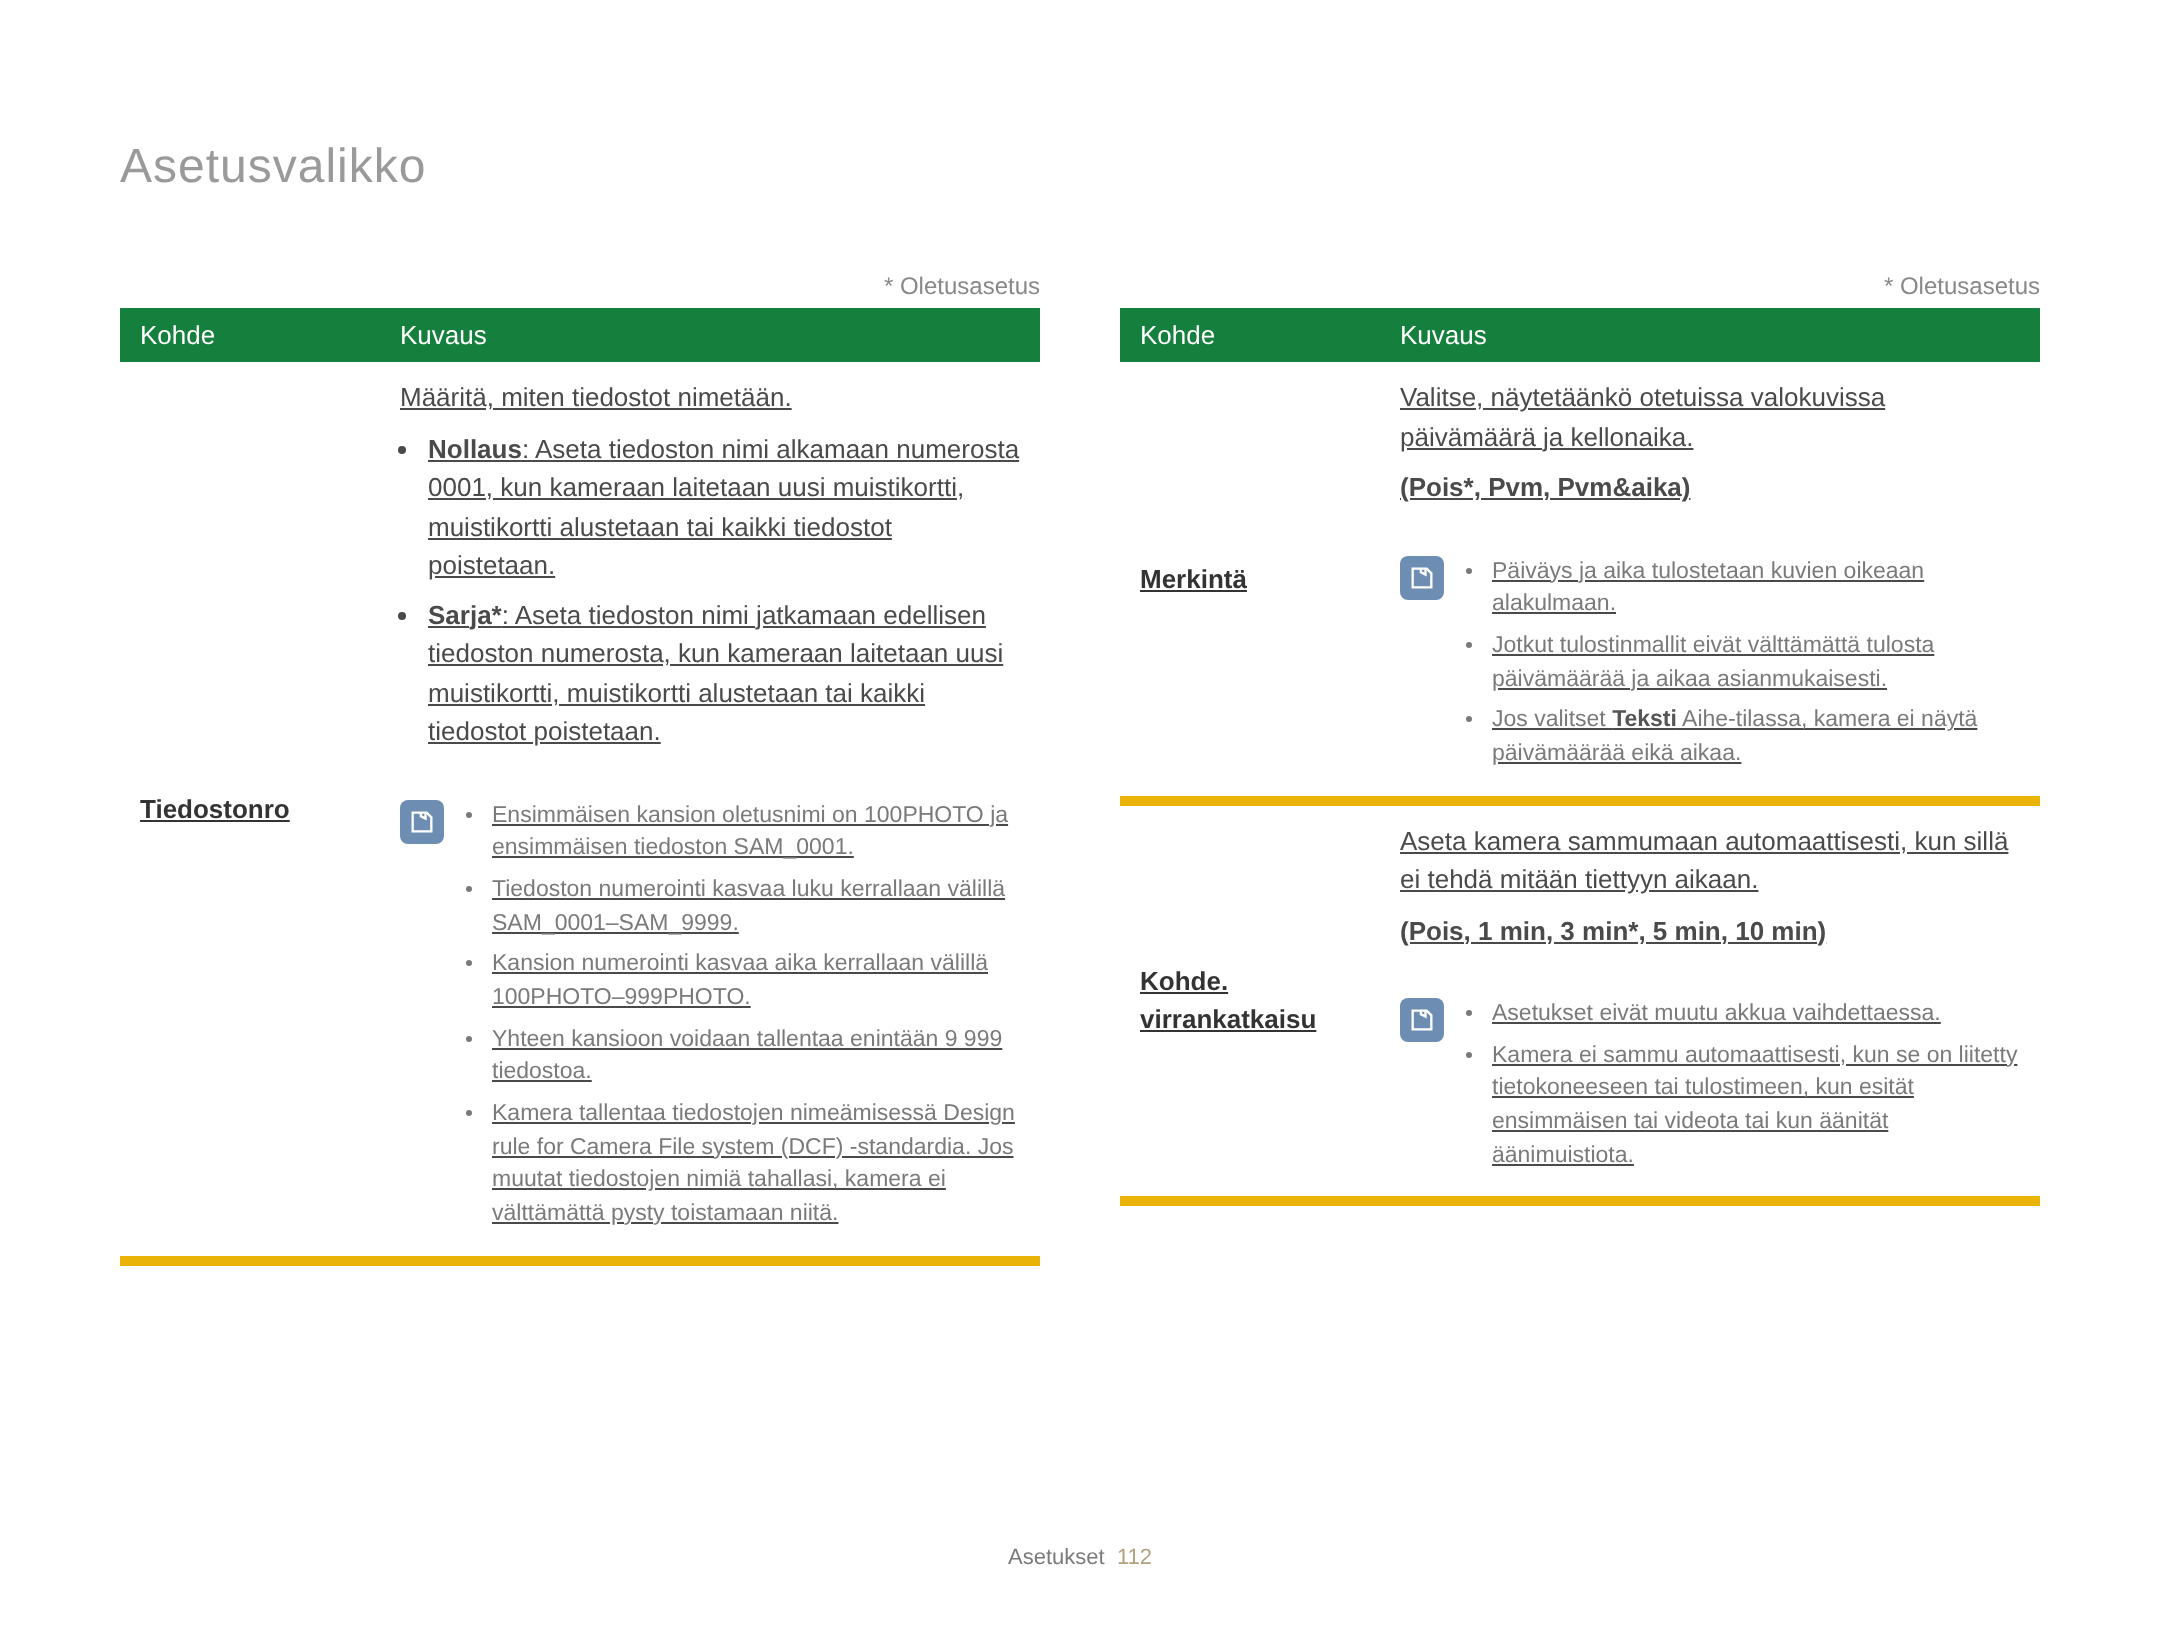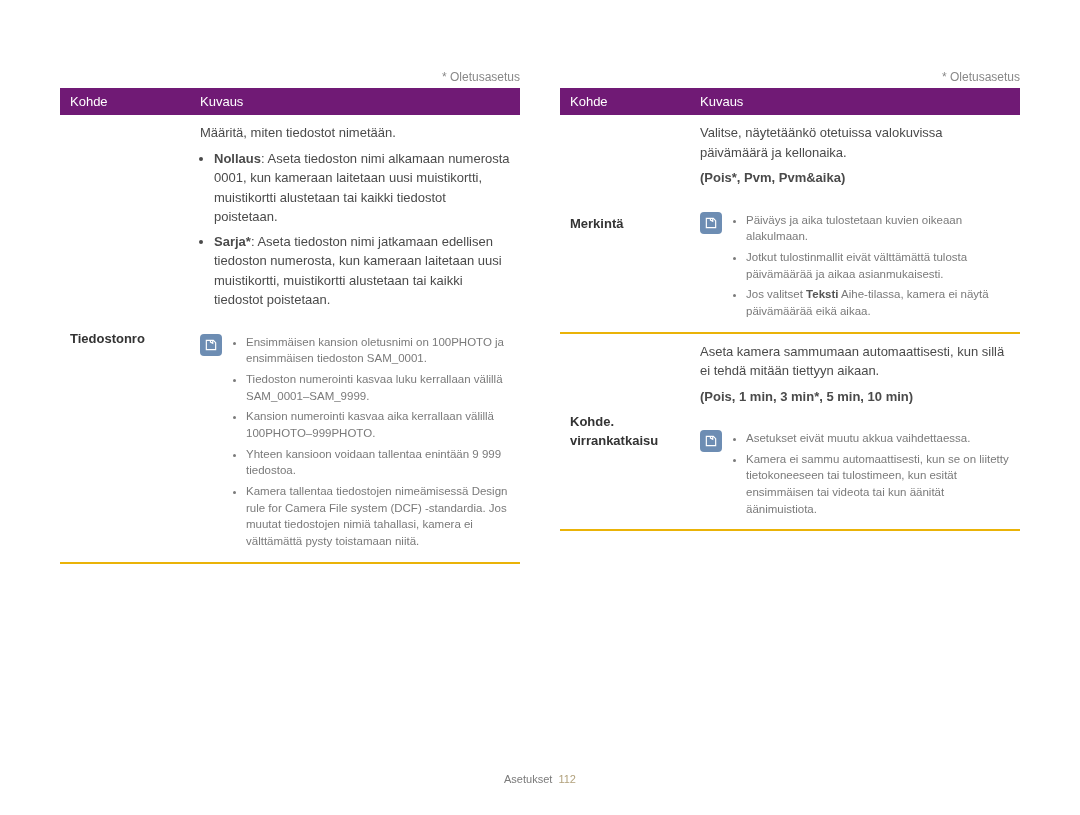--- a/index.html
+++ b/index.html
@@ -39,36 +39,37 @@
     font-size: 12px;
     color: #888;
     margin-bottom: 4px;
   }
   table {
     border-collapse: collapse;
     width: 100%;
     font-size: 13px;
   }
   thead th {
-    background: #701a75;
+    background: #15803d;
     color: #fff;
     font-weight: 400;
     text-align: left;
     padding: 6px 10px;
     font-size: 13px;
   }
   thead th:first-child {
     width: 110px;
   }
   tbody td {
     vertical-align: top;
     padding: 8px 10px;
-    border-bottom: 2px solid #eab308;
+    border-bottom: 5px solid #eab308;
     color: #4a4a4a;
     line-height: 1.5;
+    text-decoration: underline;
   }
   .row-label {
     font-weight: 700;
     color: #333;
     width: 110px;
     vertical-align: middle;
   }
   .desc-lead {
     margin: 0 0 6px 0;
   }
@@ -127,20 +128,21 @@
     margin-top: 10px;
   }
   .footer .pn {
     color: #b2a27d;
   }
 </style>
 </head>
 <body>
 
 <div class="page">
+  <div class="page-title">Asetusvalikko</div>
 
   <div class="columns">
 
     <div class="col">
       <div class="default-note">* Oletusasetus</div>
       <table>
         <thead>
           <tr>
             <th>Kohde</th>
             <th>Kuvaus</th>

